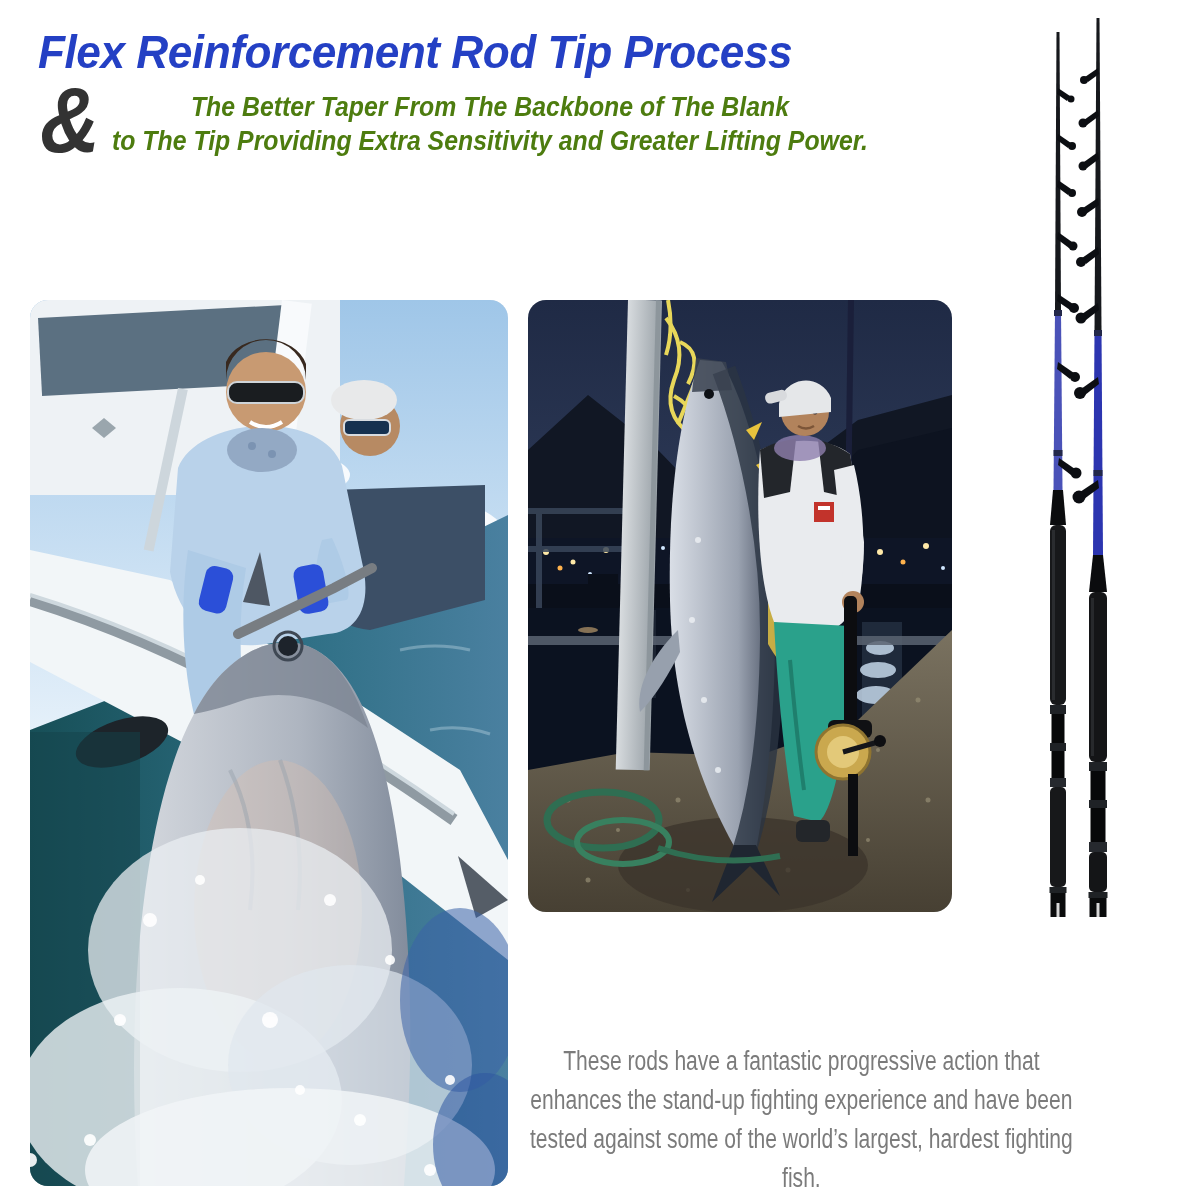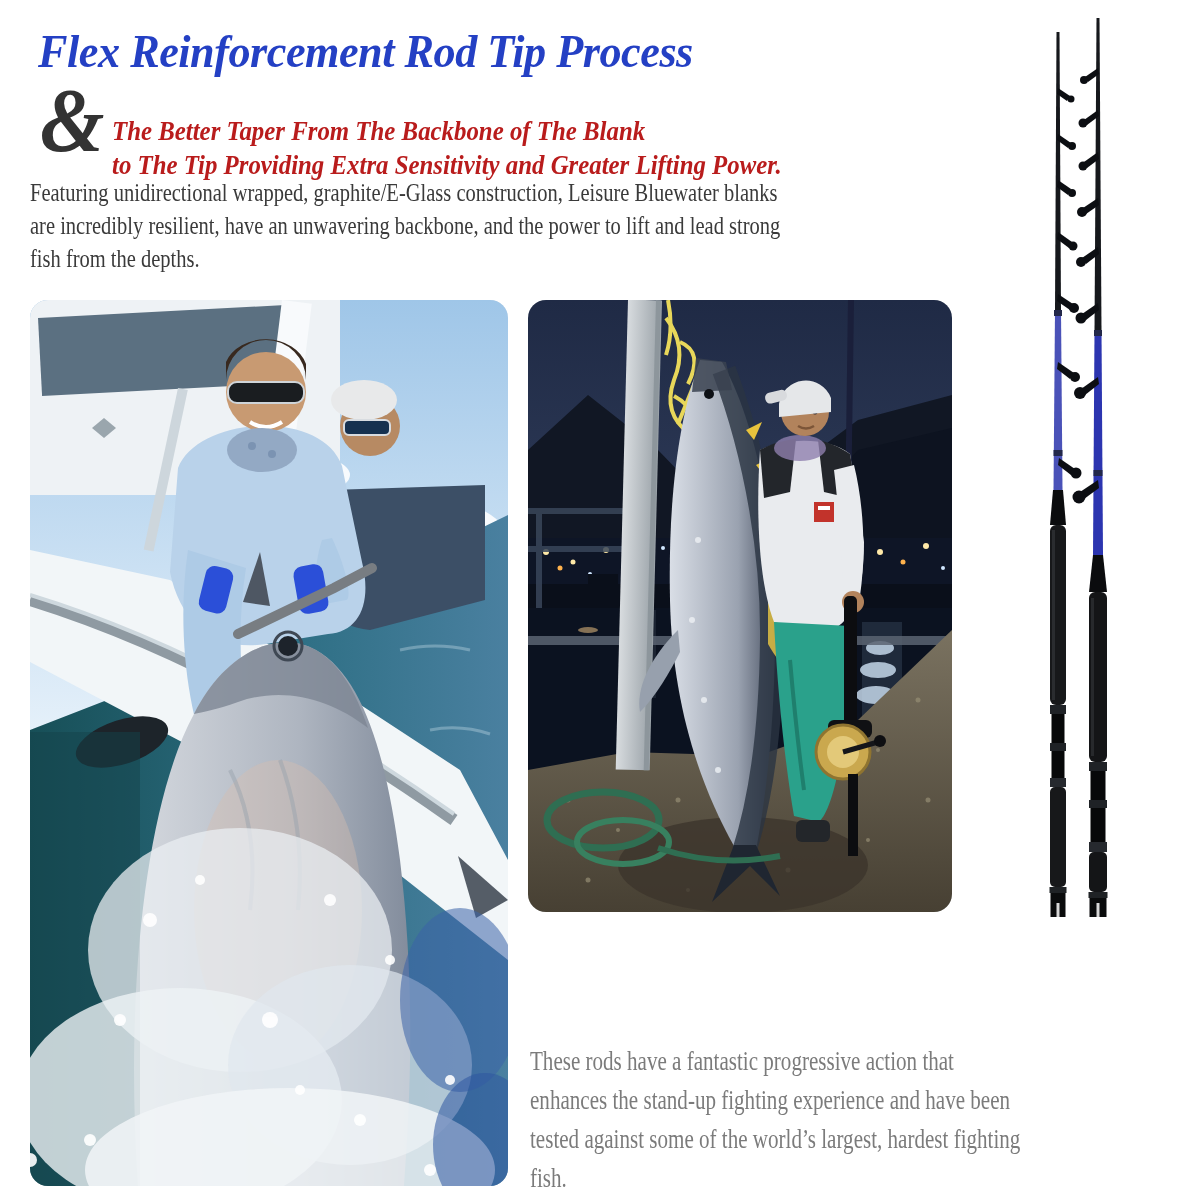--- a/index.html
+++ b/index.html
@@ -1,31 +1,31 @@
 <!DOCTYPE html>
 <html><head>
 <meta charset="utf-8">
 <style>
   html,body{margin:0;padding:0;background:#ffffff;}
   .page{
     position:relative;width:1200px;height:1200px;background:#ffffff;
-    overflow:hidden;font-family:Liberation Serif, serif;
+    overflow:hidden;font-family:Liberation Sans, sans-serif;text-align:center;
   }
   .abs{position:absolute;}
   .nowrap{white-space:nowrap;}
   
   .title{
     left:38px;top:24px;font-size:47px;font-weight:bold;font-style:italic;
     color:#2440C4;letter-spacing:-0.5px;transform:scaleX(.94);transform-origin:left top;
   }
   .amp{
     left:40px;top:74px;font-size:92px;font-weight:800;font-style:italic;
     color:#333333;line-height:1;transform:scaleX(.9);transform-origin:left top;
   }
-  .subtitle{left:112px;top:90px;color:#b91c1c;margin-top:24px;}
+  .subtitle{left:112px;top:90px;color:#4d7c0f;}
   .subtitle div{
     font-size:27px;font-weight:bold;font-style:italic;line-height:34px;
     transform:scaleX(.92);transform-origin:left top;white-space:nowrap;
   }
   
   .intro{left:30px;top:176px;color:#3A3A3A;}
   .intro div{
     font-size:25px;line-height:33px;transform:scaleX(.82);
     transform-origin:left top;white-space:nowrap;
   }
@@ -53,25 +53,20 @@
 
 <div class="page">
 
   <div class="abs title nowrap">Flex Reinforcement Rod Tip Process</div>
   <div class="abs amp">&amp;</div>
   <div class="abs subtitle">
     <div>The Better Taper From The Backbone of The Blank</div>
     <div>to The Tip Providing Extra Sensitivity and Greater Lifting Power.</div>
   </div>
 
-  <div class="abs intro">
-    <div>Featuring unidirectional wrapped, graphite/E-Glass construction, Leisure Bluewater blanks</div>
-    <div>are incredibly resilient, have an unwavering backbone, and the power to lift and lead strong</div>
-    <div>fish from the depths.</div>
-  </div>
 
   <div class="abs photo photo-left">
     <svg width="478" height="886" viewBox="0 0 478 886">
       <defs>
         <linearGradient id="sky1" x1="0" y1="0" x2="0" y2="1">
           <stop offset="0" stop-color="#9fc6e8"></stop>
             <stop offset="1" stop-color="#e6f1fa"></stop>
         </linearGradient>
         <linearGradient id="sea1" x1="0" y1="0" x2="1" y2="0">
           <stop offset="0" stop-color="#174f57"></stop>

